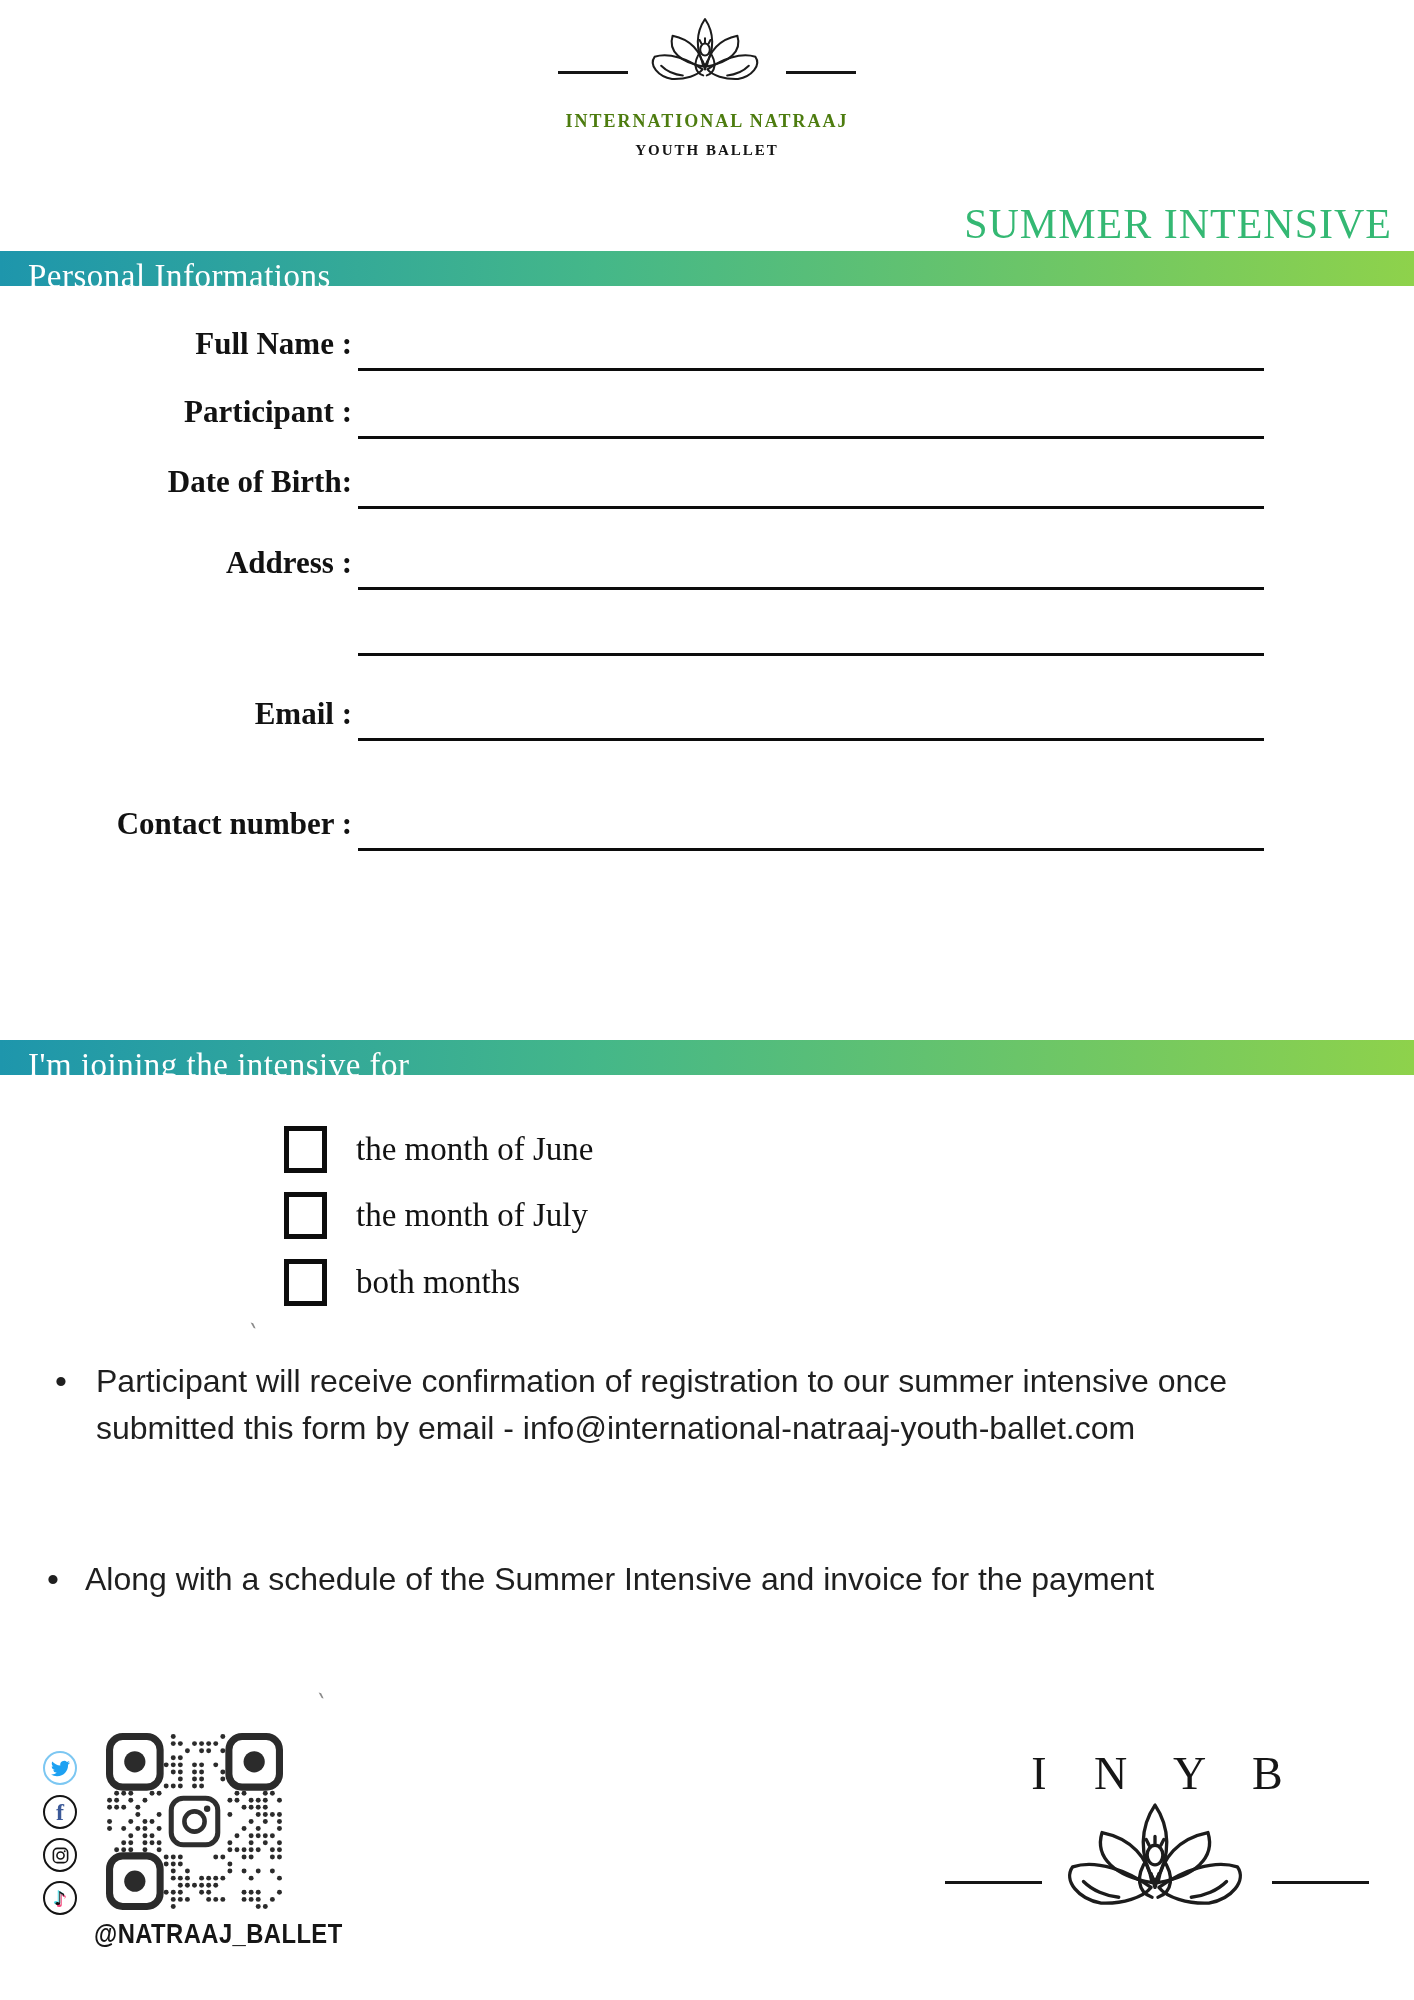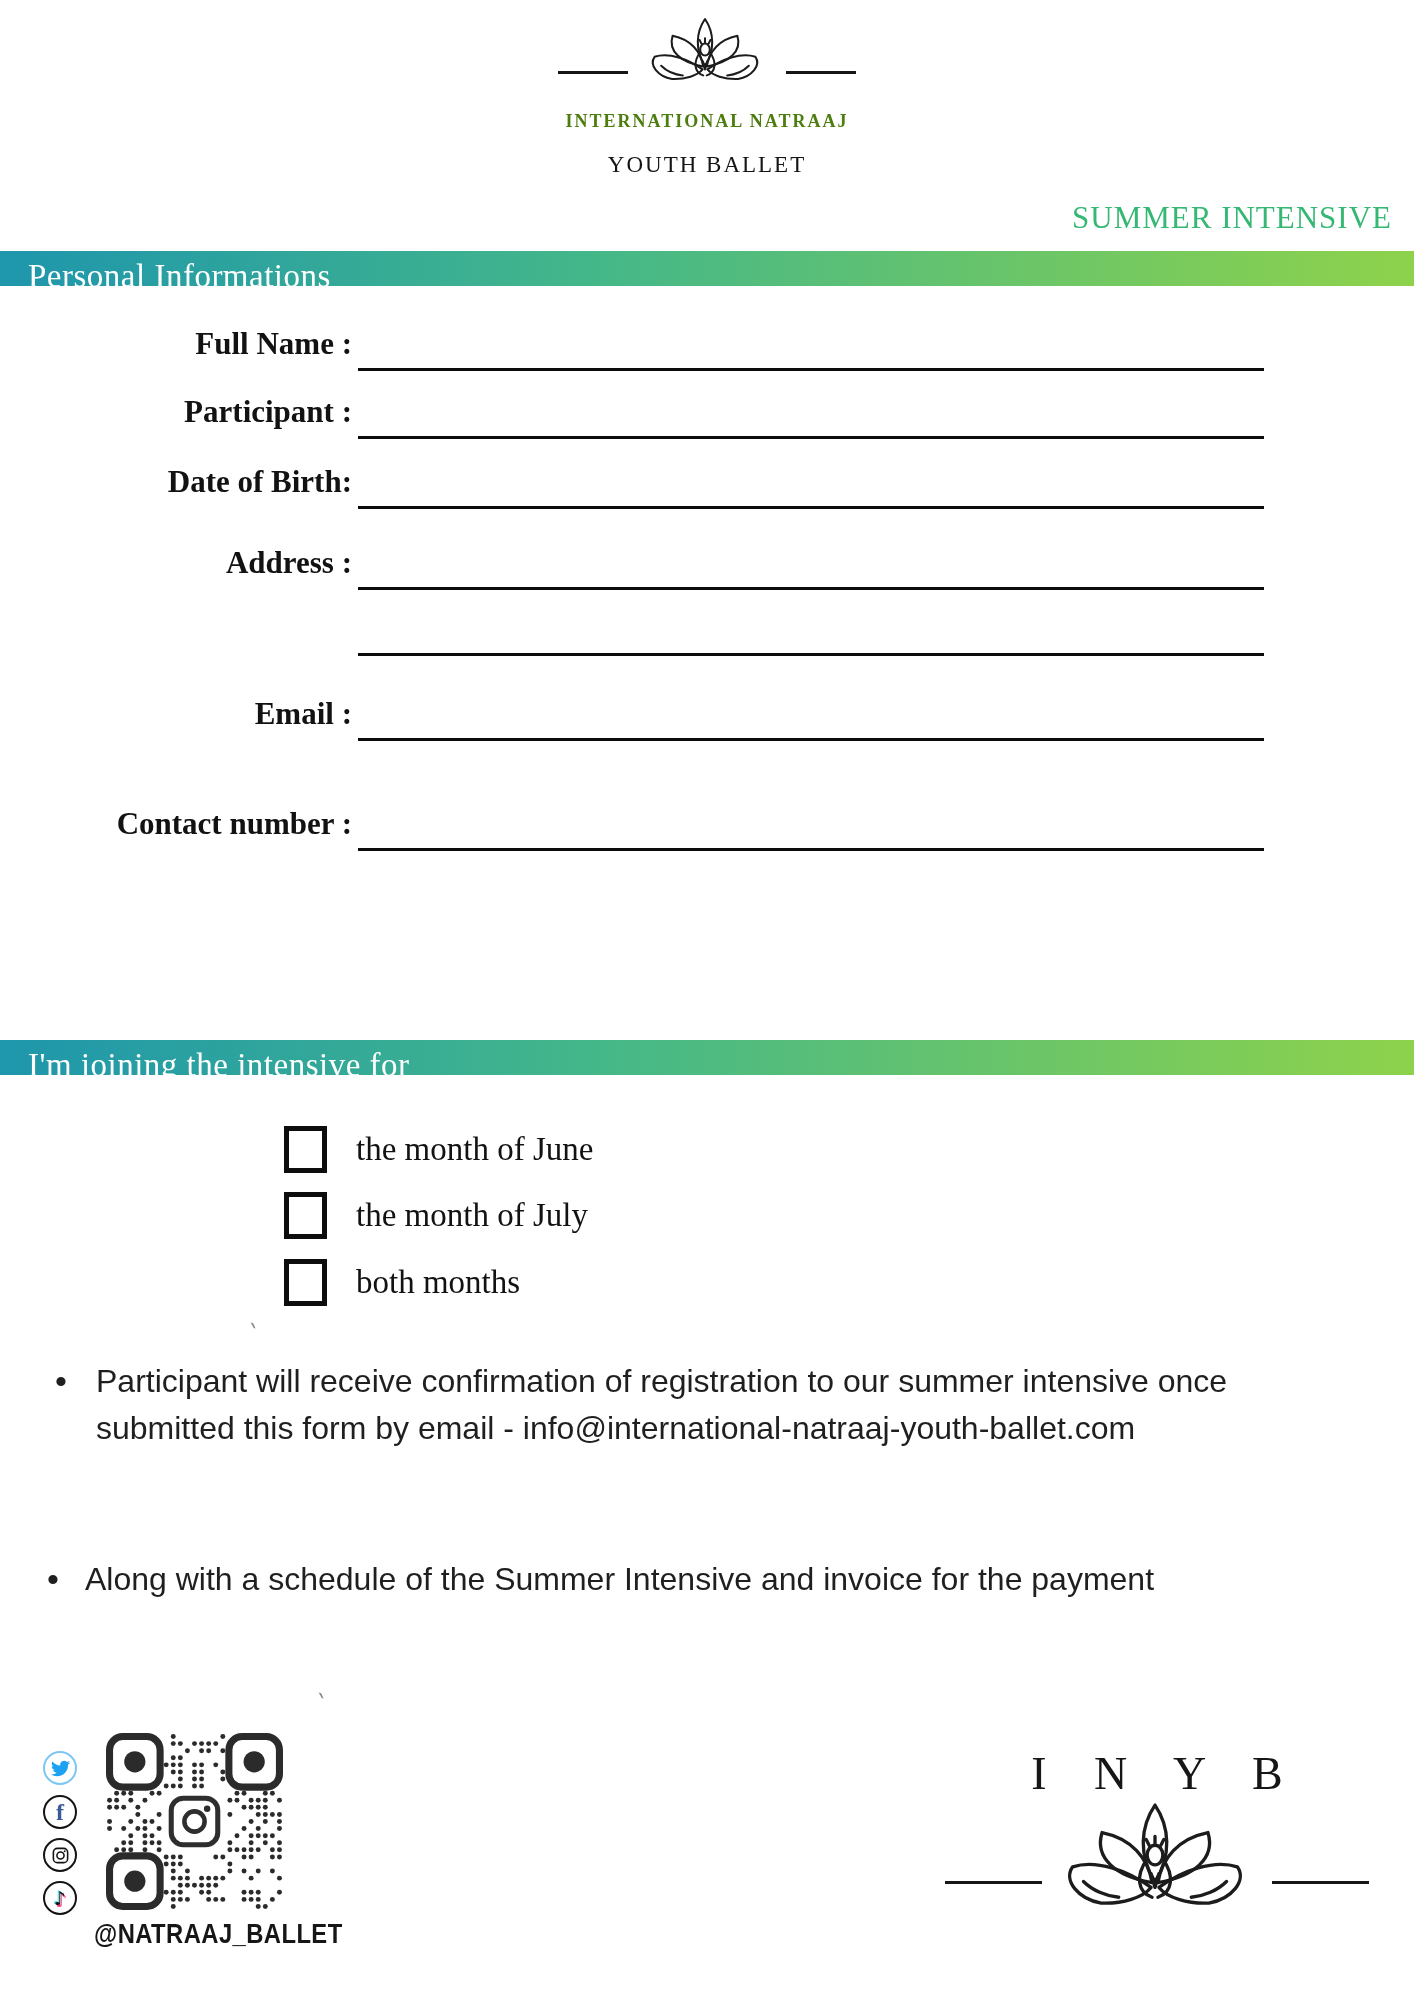--- a/index.html
+++ b/index.html
@@ -6,23 +6,23 @@
   .page{position:relative;width:1414px;height:2000px;background:#ffffff;margin:0 auto;overflow:hidden;
         font-family:"Liberation Serif","DejaVu Serif",serif;color:#151515;}
 
   
   .lotus-top{position:absolute;left:645px;top:15px;width:120px;height:74px;}
   .logo-line{position:absolute;height:0;border-top:3px solid #161616;}
   .ll-left{left:558px;top:71px;width:70px;}
   .ll-right{left:786px;top:71px;width:70px;}
   .org1{position:absolute;left:0;top:111px;width:100%;text-align:center;
         font-weight:700;font-size:18px;letter-spacing:2px;color:#4d7c0f;}
-  .org2{position:absolute;left:0;top:152px;width:100%;text-align:center;
-        font-weight:400;font-size:23px;letter-spacing:2px;color:#141414;}
-  .program{position:absolute;right:22px;top:200px;font-size:31px;letter-spacing:1px;color:var(--accent-green,#34b873);}
+  .org2{position:absolute;left:0;top:142px;width:100%;text-align:center;
+        font-weight:700;font-size:15px;letter-spacing:2px;color:#141414;}
+  .program{position:absolute;right:22px;top:200px;font-size:42px;letter-spacing:1px;color:var(--accent-green,#34b873);}
 
   
   .banner{position:absolute;left:0;width:1414px;height:35px;box-sizing:border-box;padding-left:28px;
           background:linear-gradient(90deg,var(--banner-start,#1e96ac) 0%,var(--banner-mid,#44b789) 42%,var(--banner-end,#8ed24b) 100%);
           color:#ffffff;font-size:33px;line-height:51px;letter-spacing:.5px;}
   .banner1{top:251px;}
   .banner2{top:1040px;}
 
   
   .flabel{position:absolute;left:0;width:352px;text-align:right;font-size:31px;line-height:44px;color:#121212;font-weight:bold;}

